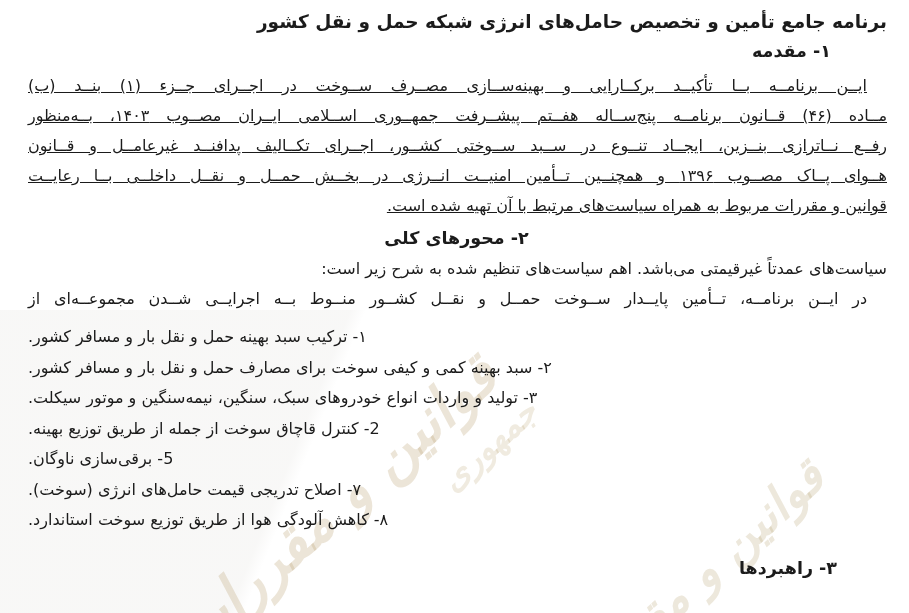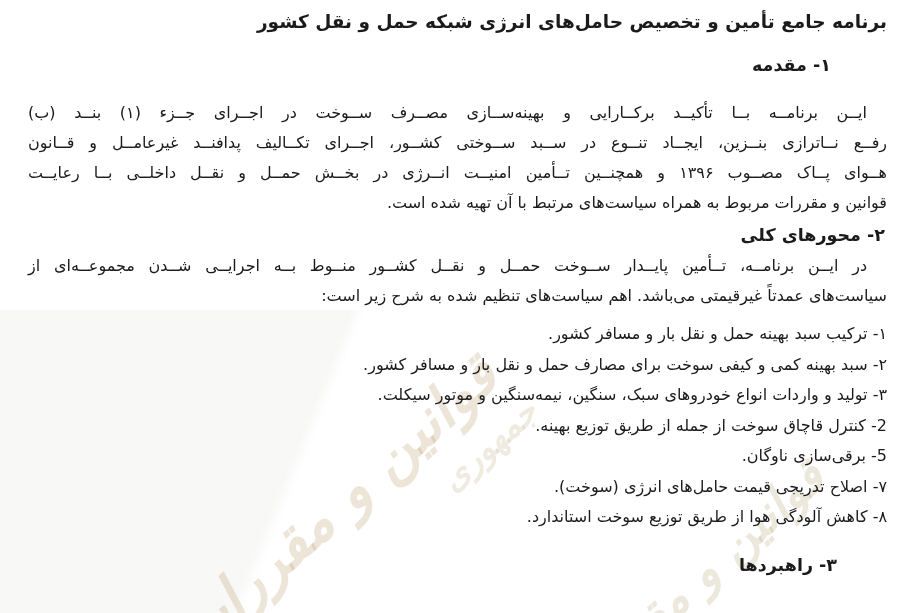--- a/index.html
+++ b/index.html
@@ -55,38 +55,38 @@
     font-size: 18.5px;
     line-height: 28px;
     padding-top: 8px;
   }
   .h {
     font-weight: bold;
     font-size: 17.5px;
     line-height: 28px;
     text-align: right;
   }
-  .h1 { margin-top: 15px; padding-right: 56px; }
-  .h2 { margin-top: 3px;  padding-right: 2px; }
+  .h1 { margin-top: 1px; padding-right: 56px; }
+  .h2 { margin-top: 3px;  padding-right: 2px; text-align: center; }
   .h3 { margin-top: 18px; padding-right: 50px; }
-  .para1 { margin-top: 19px; }
+  .para1 { margin-top: 6px; text-decoration: underline; }
   .para2 { margin-top: 2px; }
   .jline {
     font-size: 16px;
     line-height: 30px;
     text-align: justify;
     text-align-last: justify;
   }
   .jline.first { padding-right: 20px; }
   .jline.last  { text-align: center; text-align-last: right; }
   .policy-list { margin-top: 8px; }
   .policy-item {
     font-size: 16px;
     line-height: 30.5px;
-    text-align: right;
+    text-align: left;
   }
 </style>
 </head>
 <body>
 
 <div class="scan-shade"></div>
 
 <div class="watermark-layer">
   <span class="wm wm-a">قوانین و مقررات</span>
   <span class="wm wm-b">جمهوری</span>
@@ -94,30 +94,31 @@
 </div>
 
 <div class="content">
 
   <div class="doc-title">برنامه جامع تأمین و تخصیص حامل‌های انرژی شبکه حمل و نقل کشور</div>
 
   <div class="h h1">۱- مقدمه</div>
 
   <div class="para1">
     <div class="jline first">ایــن برنامــه بــا تأکیــد برکــارایی و بهینه‌ســازی مصــرف ســوخت در اجــرای جــزء (۱) بنــد (ب)</div>
+    <div class="jline">مــاده (۴۶) قــانون برنامــه پنج‌ســاله هفــتم پیشــرفت جمهــوری اســلامی ایــران مصــوب ۱۴۰۳، بــه‌منظور</div>
     <div class="jline">رفــع نــاترازی بنــزین، ایجــاد تنــوع در ســبد ســوختی کشــور، اجــرای تکــالیف پدافنــد غیرعامــل و قــانون</div>
     <div class="jline">هــوای پــاک مصــوب ۱۳۹۶ و همچنــین تــأمین امنیــت انــرژی در بخــش حمــل و نقــل داخلــی بــا رعایــت</div>
     <div class="jline last">قوانین و مقررات مربوط به همراه سیاست‌های مرتبط با آن تهیه شده است.</div>
   </div>
 
   <div class="h h2">۲- محورهای کلی</div>
 
   <div class="para2">
+    <div class="jline last">سیاست‌های عمدتاً غیرقیمتی می‌باشد. اهم سیاست‌های تنظیم شده به شرح زیر است:</div>
     <div class="jline first">در ایــن برنامــه، تــأمین پایــدار ســوخت حمــل و نقــل کشــور منــوط بــه اجرایــی شــدن مجموعــه‌ای از</div>
-    <div class="jline last">سیاست‌های عمدتاً غیرقیمتی می‌باشد. اهم سیاست‌های تنظیم شده به شرح زیر است:</div>
   </div>
 
   <div class="policy-list">
     <div class="policy-item">۱- ترکیب سبد بهینه حمل و نقل بار و مسافر کشور.</div>
     <div class="policy-item">۲- سبد بهینه کمی و کیفی سوخت برای مصارف حمل و نقل بار و مسافر کشور.</div>
     <div class="policy-item">۳- تولید و واردات انواع خودروهای سبک، سنگین، نیمه‌سنگین و موتور سیکلت.</div>
     <div class="policy-item">2- کنترل قاچاق سوخت از جمله از طریق توزیع بهینه.</div>
     <div class="policy-item">5- برقی‌سازی ناوگان.</div>
     <div class="policy-item">۷- اصلاح تدریجی قیمت حامل‌های انرژی (سوخت).</div>
     <div class="policy-item">۸- کاهش آلودگی هوا از طریق توزیع سوخت استاندارد.</div>

